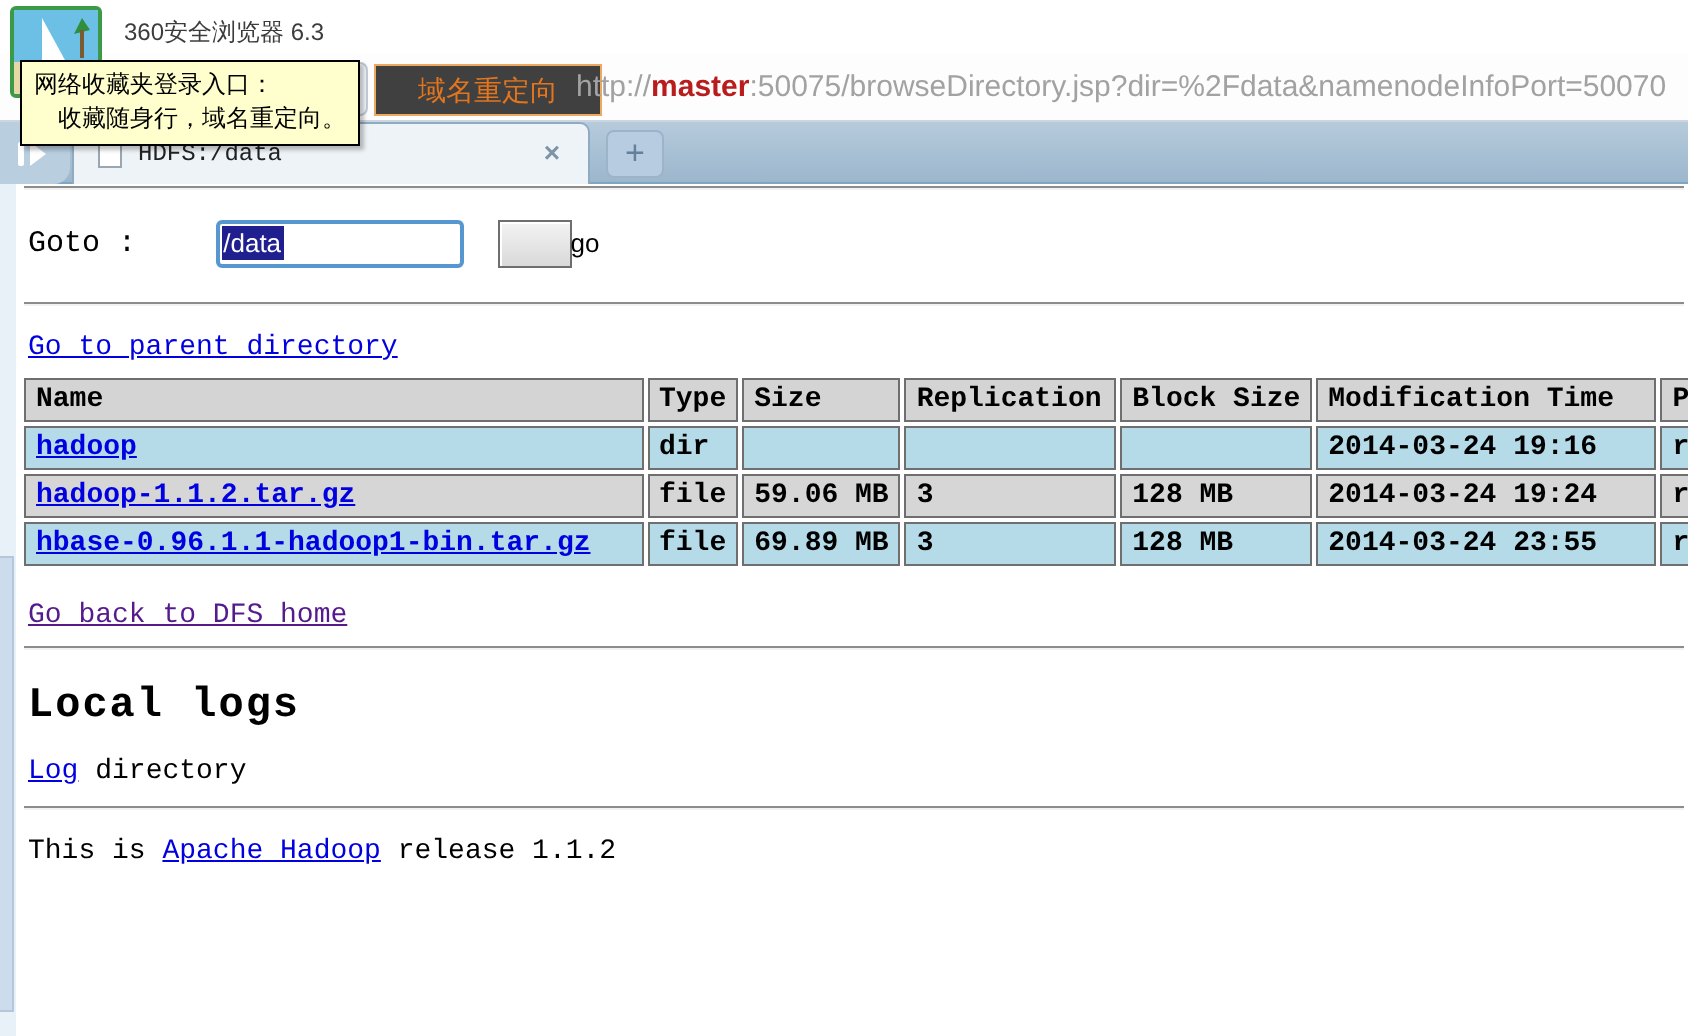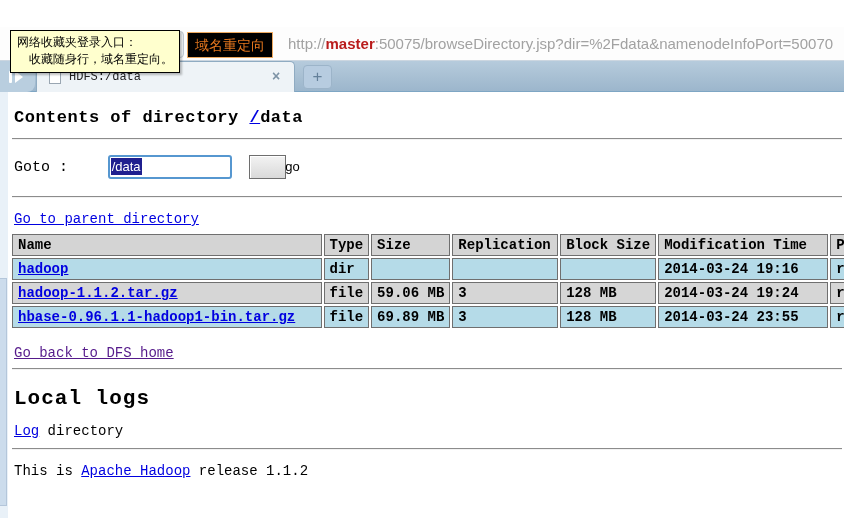--- a/index.html
+++ b/index.html
@@ -14,21 +14,21 @@
   .browser-title { position:absolute; left:62px; top:8px; font-size:12px; color:#3c3c3c; }
 
   .addressbar { position:absolute; left:0; top:27px; width:844px; height:34px; background:#fdfdfd;
                 border-bottom:1px solid #ccd6e0; }
   .tb-btn { position:absolute; top:3px; width:24px; height:26px; border:1px solid #c8d2dc;
             border-radius:4px; background:#f4f8fb; }
   .star-btn { position:absolute; left:157px; top:4px; width:27px; height:27px; border:1px solid #c2ccd6;
               border-radius:4px; background:#f5f8fb; color:#98a4b0; font-size:15px; line-height:25px;
               text-align:center; }
   .redirect-badge { position:absolute; left:187px; top:5px; height:26px; line-height:24px;
-                    padding:0 7px; background:#000000; border:1px solid #eda95f; color:#e2751d;
+                    padding:0 21px; background:#404040; border:1px solid #eda95f; color:#e2751d;
                     font-size:14px; }
   .url-text { position:absolute; left:288px; top:0; width:556px; height:34px; line-height:34px;
               font-size:15px; color:#a2a2a2; white-space:nowrap; overflow:hidden; }
   .url-text .host { color:#b91c1c; font-weight:bold; }
 
   .tooltip { position:absolute; left:10px; top:30px; z-index:50; background:#ffffce;
              border:1px solid #000; padding:3px 6px 4px 6px; font-size:12px; color:#000;
              line-height:17px; box-shadow:2px 2px 2px rgba(0,0,0,0.25); white-space:nowrap; }
   .tooltip .l2 { padding-left:12px; }
 
@@ -97,20 +97,33 @@
   .dfs-home-wrap { margin:15px 0 7px 2px; font-size:14px; }
   h2.local-logs { font-size:21px; font-weight:bold; letter-spacing:1px; margin:17px 0 13px 2px; }
   .log-line { margin:0 0 9px 2px; font-size:14px; }
   .footer-line { margin:13px 0 0 2px; font-size:14px; }
 </style>
 </head>
 <body>
 
 <div id="stage">
 
+  <div class="titlebar">
+    <div class="browser-logo">
+      <svg width="42" height="42" viewBox="0 0 42 42">
+        <rect x="0" y="0" width="42" height="30" fill="#6cc0e6"></rect>
+        <rect x="0" y="26" width="42" height="16" fill="#e6d7a4"></rect>
+        <polygon points="14,4 14,26 26,26" fill="#ffffff"></polygon>
+        <rect x="10" y="26" width="20" height="4" fill="#5a4632"></rect>
+        <path d="M34 4 L30 12 L38 10 Z" fill="#2f8f3c"></path>
+        <rect x="33" y="10" width="2" height="14" fill="#7a5a30"></rect>
+      </svg>
+    </div>
+    <span class="browser-title">360安全浏览器 6.3</span>
+  </div>
 
   <div class="addressbar">
     <div class="tb-btn" style="left:106px;"></div>
     <div class="tb-btn" style="left:132px;"></div>
     <div class="star-btn">★</div>
     <div class="redirect-badge">域名重定向</div>
     <div class="url-text"><span>http://</span><span class="host">master</span><span>:50075/browseDirectory.jsp?dir=%2Fdata&amp;namenodeInfoPort=50070</span></div>
   </div>
 
   <div class="tooltip">
@@ -130,21 +143,20 @@
     </div>
     <div class="newtab-btn">+</div>
   </div>
 
   <div class="content">
     <div class="side-strip"></div>
     <div class="side-handle">
       
     </div>
 
-    <h1 class="dir-heading"><span>Contents of directory </span><a href="#" class="blue">/</a><span>data</span></h1>
     <hr class="rule">
 
     <div class="goto-row">
       <span class="goto-label">Goto :</span>
       <span class="goto-input"><span class="sel">/data</span></span>
       <span class="go-btn">go</span>
     </div>
     <hr class="rule">
 
     <div class="parent-link-wrap"><a href="#" class="blue">Go to parent directory</a></div>

